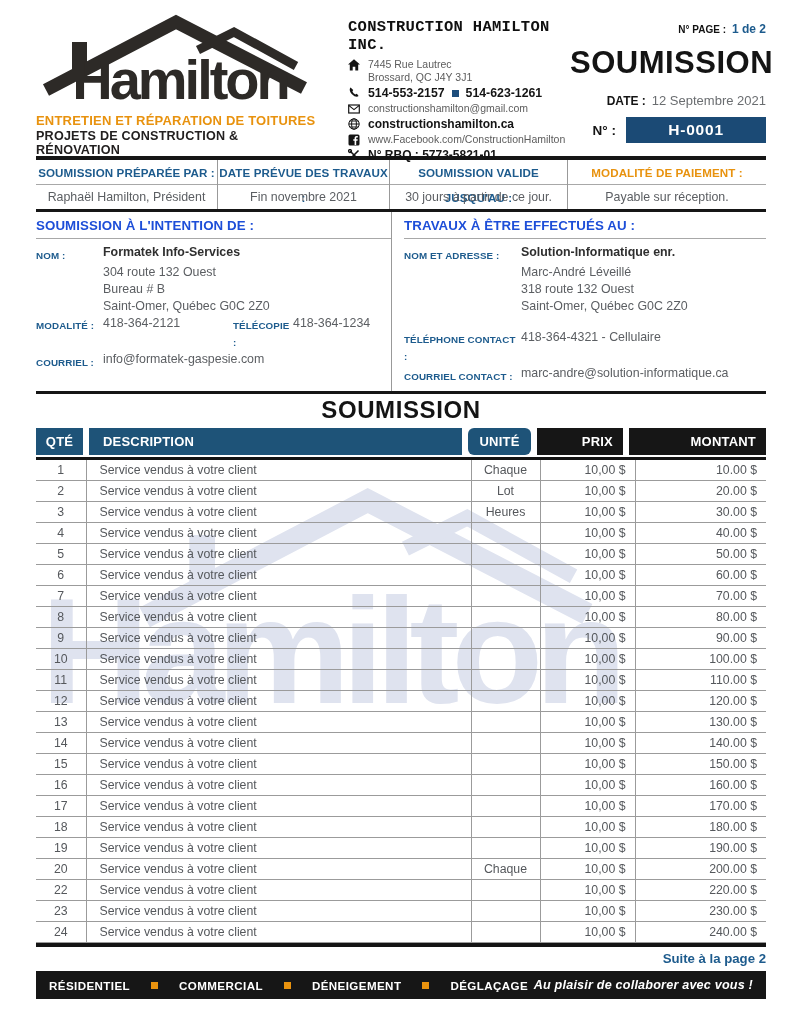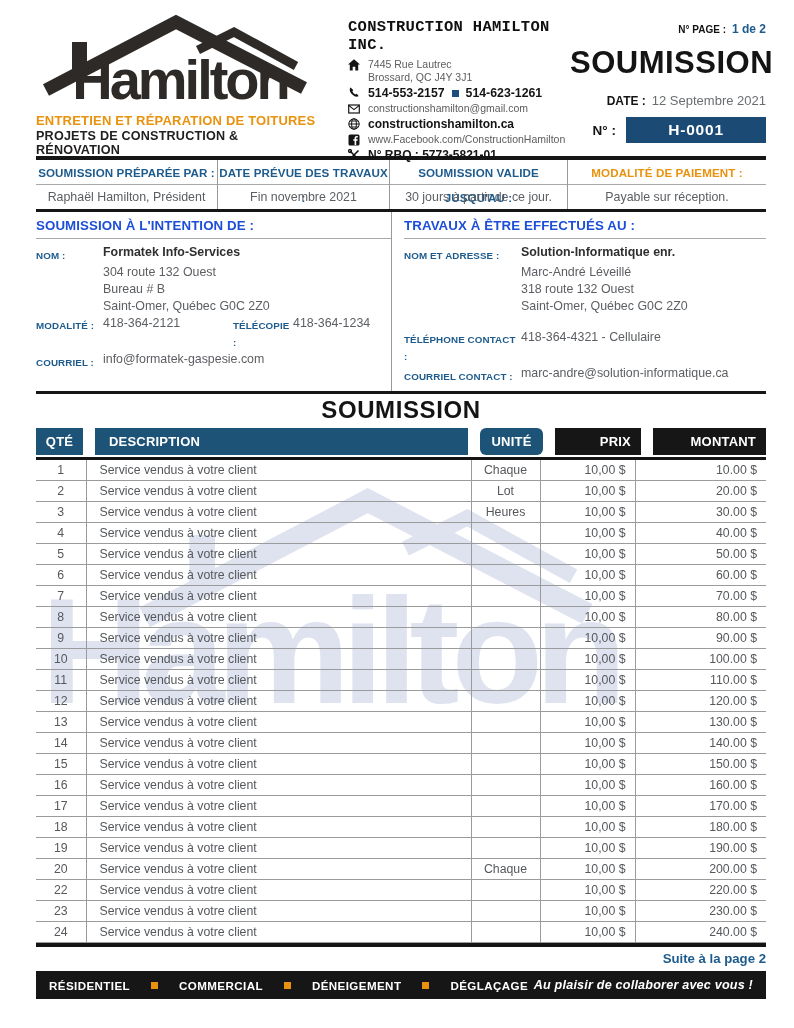--- a/index.html
+++ b/index.html
@@ -61,21 +61,21 @@
   .indent-left { margin-left:67px; }
   .indent-right { margin-left:117px; }
   .inline-pair { display:flex; }
   .inline-pair .dlabel.second { width:60px; flex:0 0 60px; margin-left:22px; }
   .spacer14 { height:14px; }
   
   .table-area { position:relative; width:730px; margin-top:2px; }
   .table-title { text-align:center; font-size:24px; font-weight:800; color:#141414; letter-spacing:0.6px; margin:1px 0 4px; }
   .watermark { position:absolute; left:5px; top:88px; width:720px; z-index:0; pointer-events:none; overflow:hidden; }
   .wm-text { font-size:150px; font-weight:bold; letter-spacing:-8px; color:#dfe3ef; margin-top:-62px; white-space:nowrap; line-height:1; }
-  .thead-row { display:flex; gap:12px; position:relative; z-index:1; }
+  .thead-row { display:flex; gap:6px; position:relative; z-index:1; }
   .th { height:27px; line-height:27px; color:#fff; font-weight:800; font-size:13px; letter-spacing:0.2px; }
   .th.blue { background:#1e5378; }
   .th.black { background:#161616; }
   .th-qte { width:47px; text-align:center; }
   .th-desc { width:373px; padding-left:14px; }
   .th-unite { width:63px; text-align:center;border-radius:6px; }
   .th-prix { width:86px; text-align:right; padding-right:10px; }
   .th-montant { flex:1; text-align:right; padding-right:10px; }
   .header-rule { height:3px; background:#141414; margin-top:2px; position:relative; z-index:1; }
   table.items { width:730px; border-collapse:collapse; position:relative; z-index:1; }

